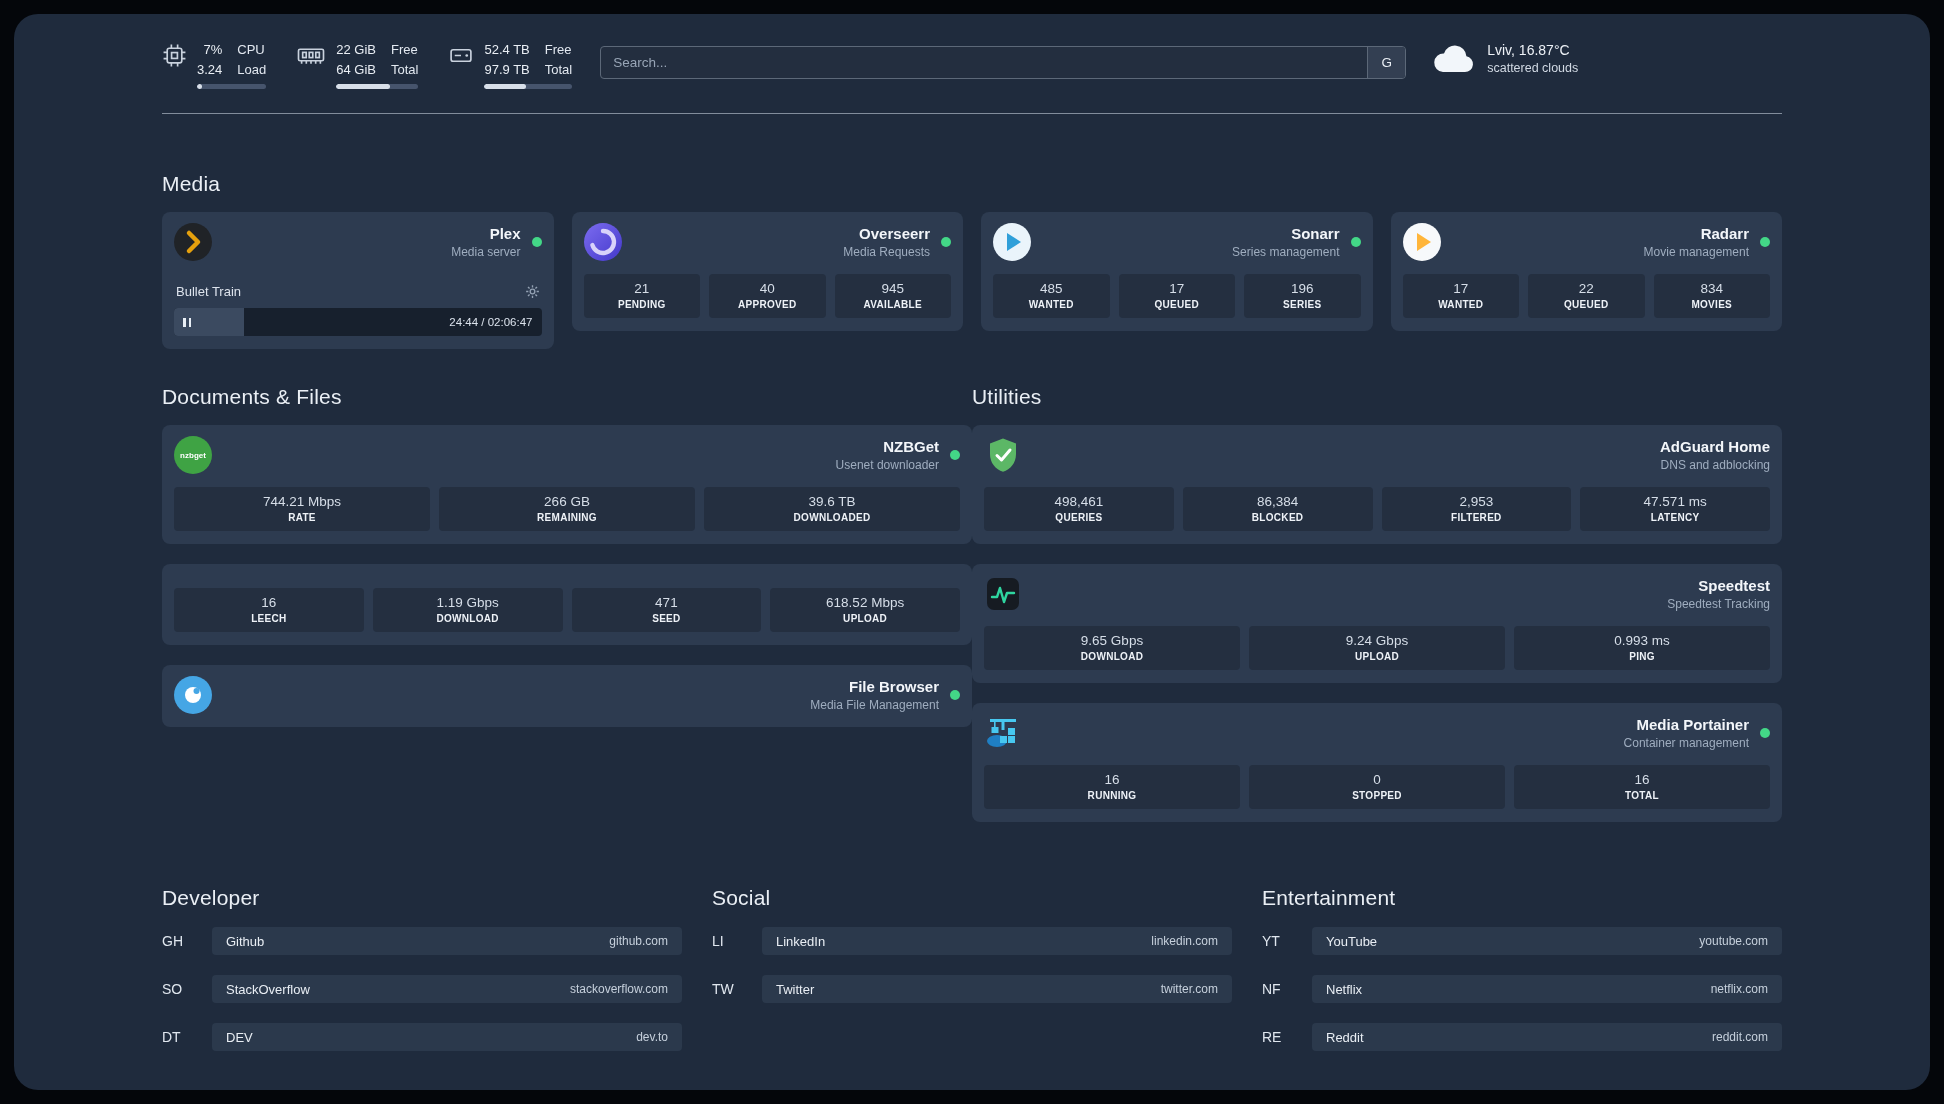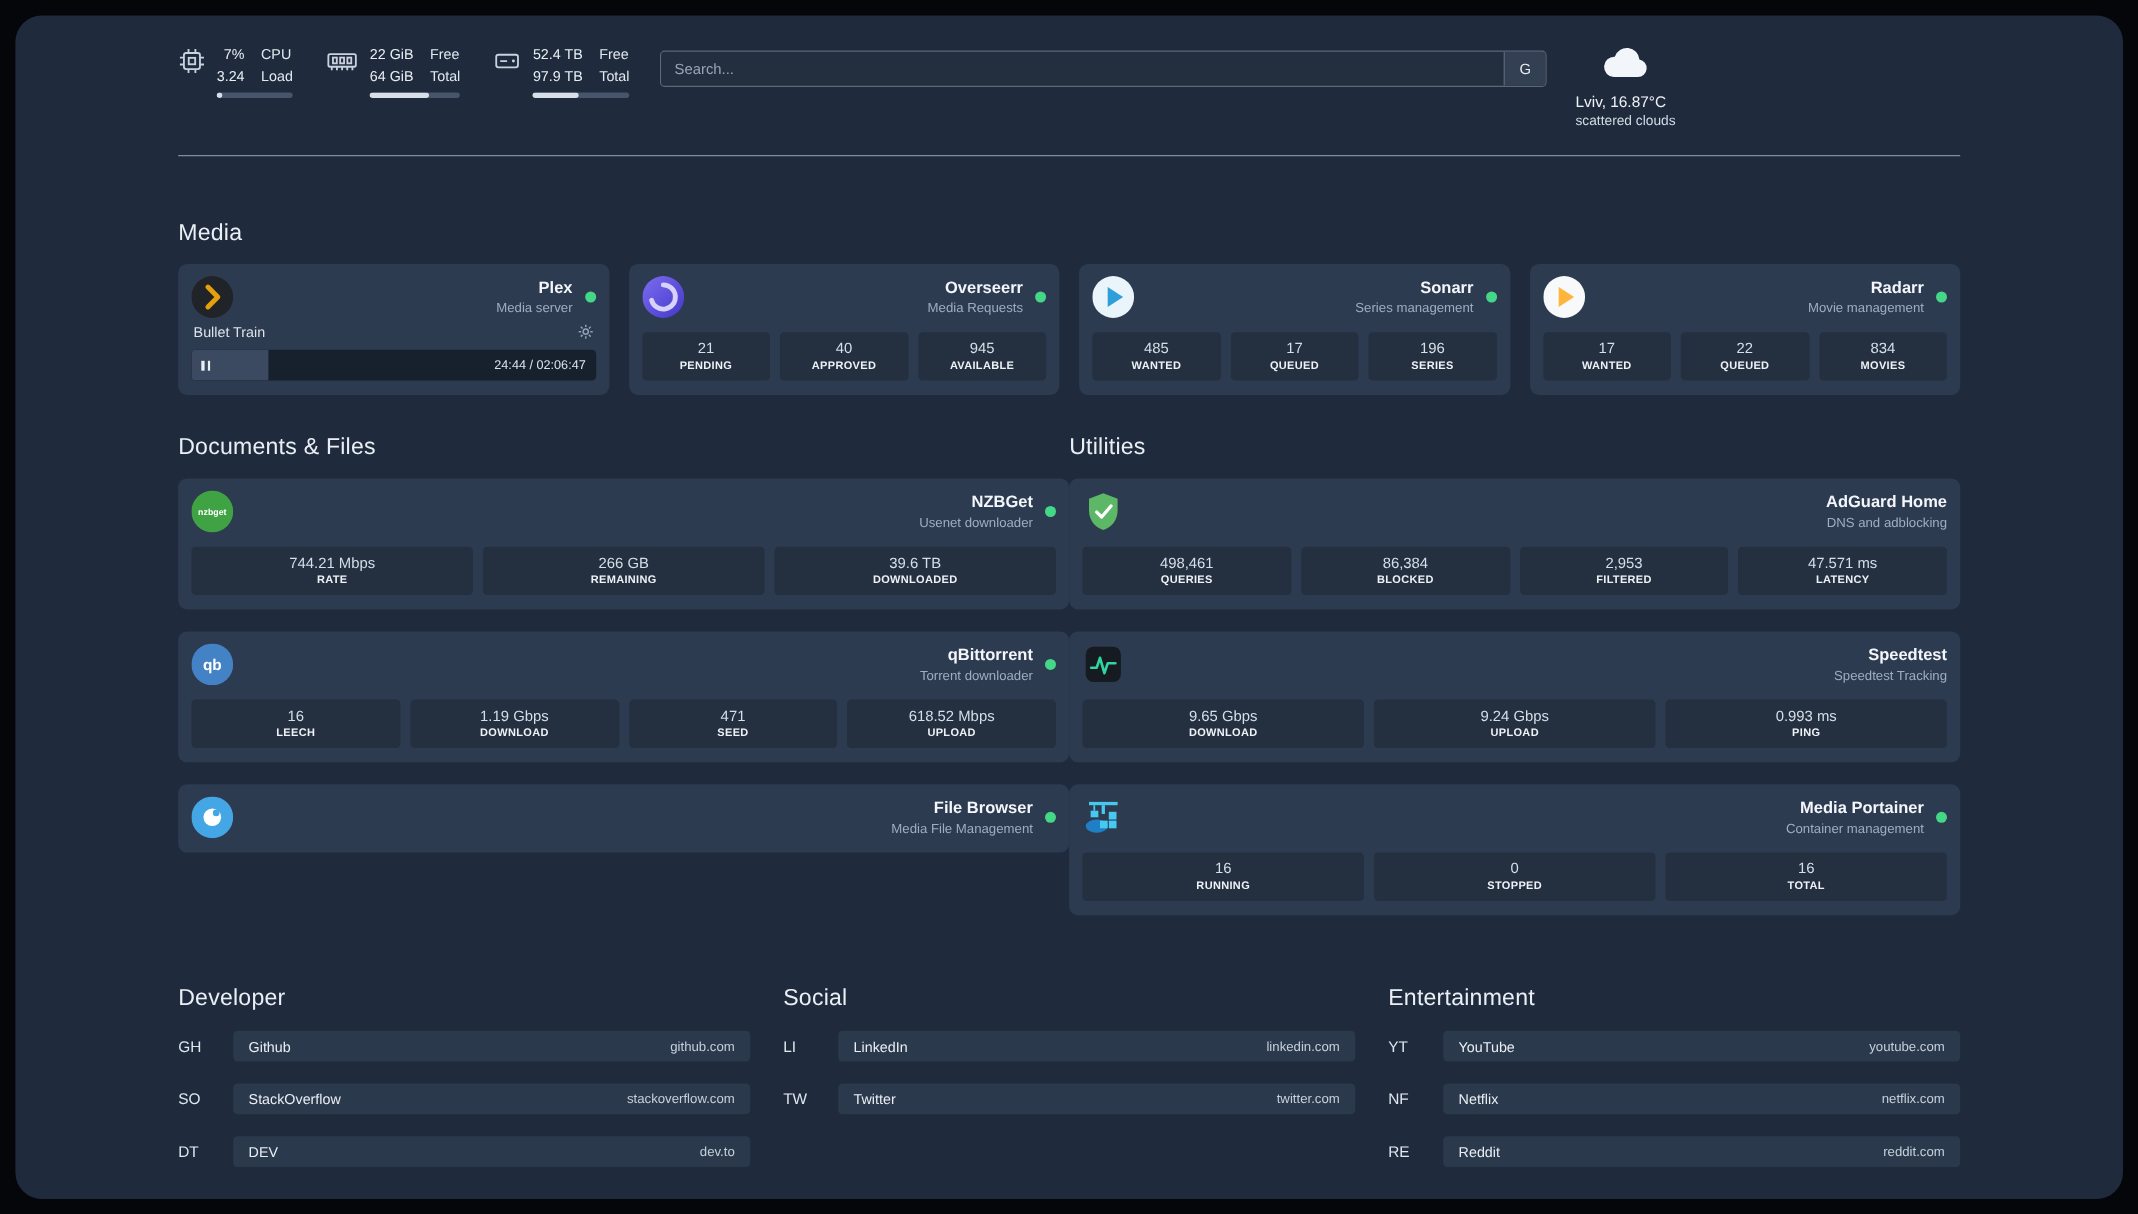--- a/index.html
+++ b/index.html
@@ -37,21 +37,21 @@
   .search-input {
     flex: 1; background: transparent; border: none; outline: none;
     color: #dde4ed; font-size: 13.5px; padding: 0 12px; font-family: inherit;
   }
   .search-input::placeholder { color: #98a5b6; }
   .search-g {
     width: 38px; border: none; border-left: 1px solid #5c6878;
     background: #333f52; color: #e9eef4; font-size: 13.5px; cursor: pointer;
     font-family: inherit;
   }
-  .weather { display: flex; align-items: center; gap: 11px; margin-left: 26px; margin-top: 2px; color: #eef2f7; flex-direction: column; }
+  .weather { display: flex; align-items: flex-end; gap: 11px; margin-left: 26px; margin-top: 2px; color: #eef2f7; }
   .weather-loc { font-size: 14px; }
   .weather-cond { font-size: 12.5px; color: #d2dae4; margin-top: 3px; }
 
   .divider { border: none; border-top: 1.5px solid rgba(196,206,220,.6); margin-top: 24px; }
 
   
   .section-title { font-size: 21px; font-weight: 500; color: #eaeff5; letter-spacing: .2px; }
   .media-section { margin-top: 58px; }
   .grid4 { margin-top: 16px; display: grid; grid-template-columns: repeat(4, 1fr); gap: 18px; align-items: start; }
 
@@ -62,21 +62,21 @@
   .svc-name { font-size: 15px; font-weight: 600; color: #f3f6fa; white-space: nowrap; }
   .svc-desc { font-size: 12px; color: #9fadbf; margin-top: 3px; white-space: nowrap; }
   .dot { width: 10px; height: 10px; border-radius: 50%; background: #43d787; flex: 0 0 10px; align-self: center; }
 
   .stats { display: flex; gap: 9px; margin-top: 13px; }
   .stat { flex: 1; background: #242f40; border-radius: 4px; padding: 7px 4px 8px; text-align: center; min-width: 0; }
   .stat-v { font-size: 13.5px; color: #d6dee8; white-space: nowrap; }
   .stat-l { font-size: 10px; font-weight: 700; color: #eef2f7; margin-top: 3px; letter-spacing: .3px; }
 
   
-  .now-row { display: flex; align-items: center; justify-content: space-between; margin-top: 5px; padding: 0 2px; font-size: 13px; color: #dde3ec; }
+  .now-row { display: flex; align-items: center; justify-content: space-between; margin-top: 23px; padding: 0 2px; font-size: 13px; color: #dde3ec; }
   .gear-btn { background: none; border: none; cursor: pointer; display: flex; padding: 0; }
   .player { margin-top: 9px; position: relative; height: 24px; background: #17202d; border-radius: 4px; display: flex; align-items: center; padding: 14px 9px; overflow: hidden; }
   .player-fill { position: absolute; left: 0; top: 0; bottom: 0; background: #3b4a60; }
   .pause { position: relative; display: flex; gap: 3px; }
   .pause i { display: block; width: 2.5px; height: 9px; background: #e9eff6; }
   .player-time { position: relative; margin-left: auto; font-size: 11.5px; color: #dce3ed; white-space: nowrap; }
 
   
   .two-col { display: grid; grid-template-columns: 1fr 1fr; margin-top: 36px; align-items: start; }
   .col-cards { margin-top: 16px; display: flex; flex-direction: column; gap: 20px; }
@@ -344,31 +344,20 @@
               <div class="stat-l">REMAINING</div>
             </div>
             <div class="stat">
               <div class="stat-v">39.6 TB</div>
               <div class="stat-l">DOWNLOADED</div>
             </div>
           </div>
         </div>
 
         <div class="card">
-          <div class="card-head">
-            <svg class="svc-icon" viewBox="0 0 38 38">
-              <circle cx="19" cy="19" r="19" fill="#4382c5"></circle>
-              <text x="19" y="24" text-anchor="middle" font-size="14" font-weight="bold" fill="#ffffff" font-family="sans-serif">qb</text>
-            </svg>
-            <div class="titles">
-              <div class="svc-name">qBittorrent</div>
-              <div class="svc-desc">Torrent downloader</div>
-            </div>
-            <span class="dot"></span>
-          </div>
           <div class="stats">
             <div class="stat">
               <div class="stat-v">16</div>
               <div class="stat-l">LEECH</div>
             </div>
             <div class="stat">
               <div class="stat-v">1.19 Gbps</div>
               <div class="stat-l">DOWNLOAD</div>
             </div>
             <div class="stat">

